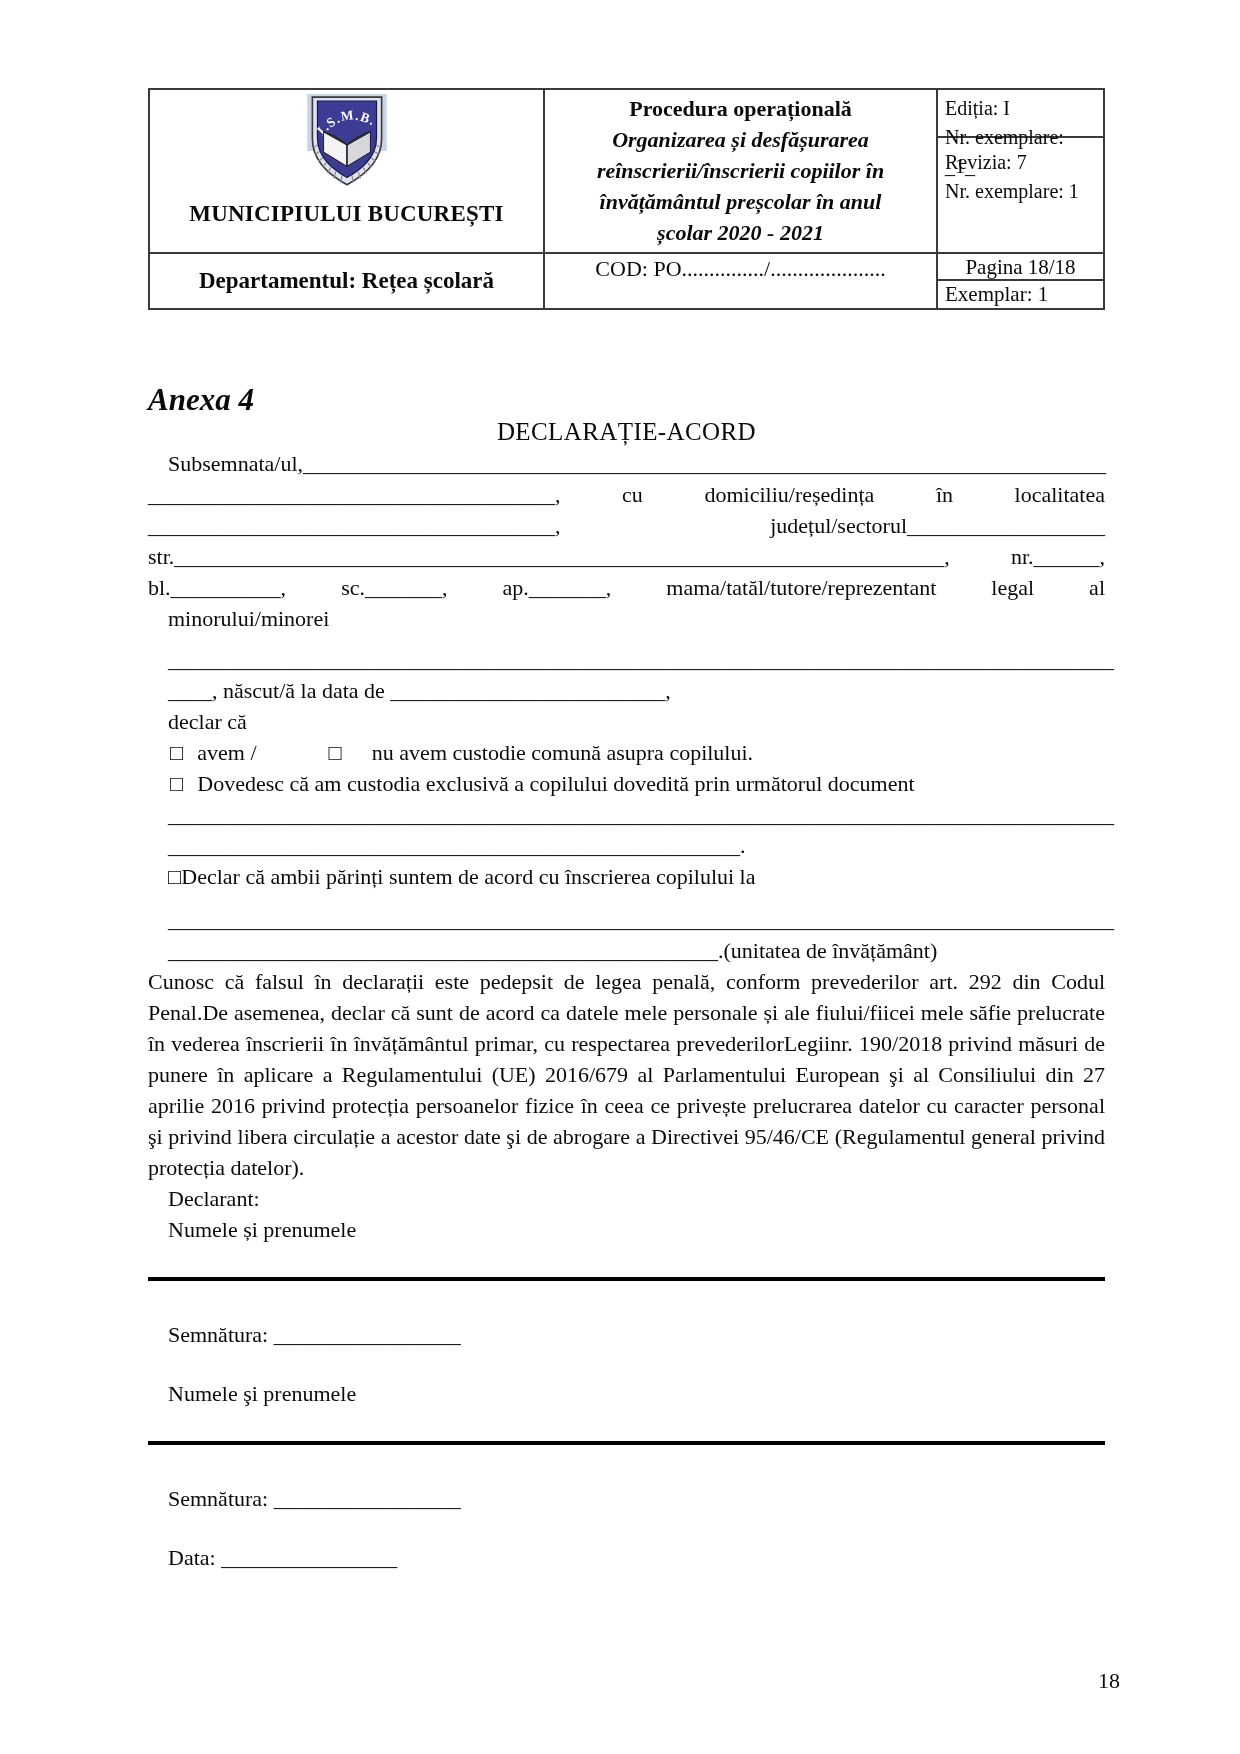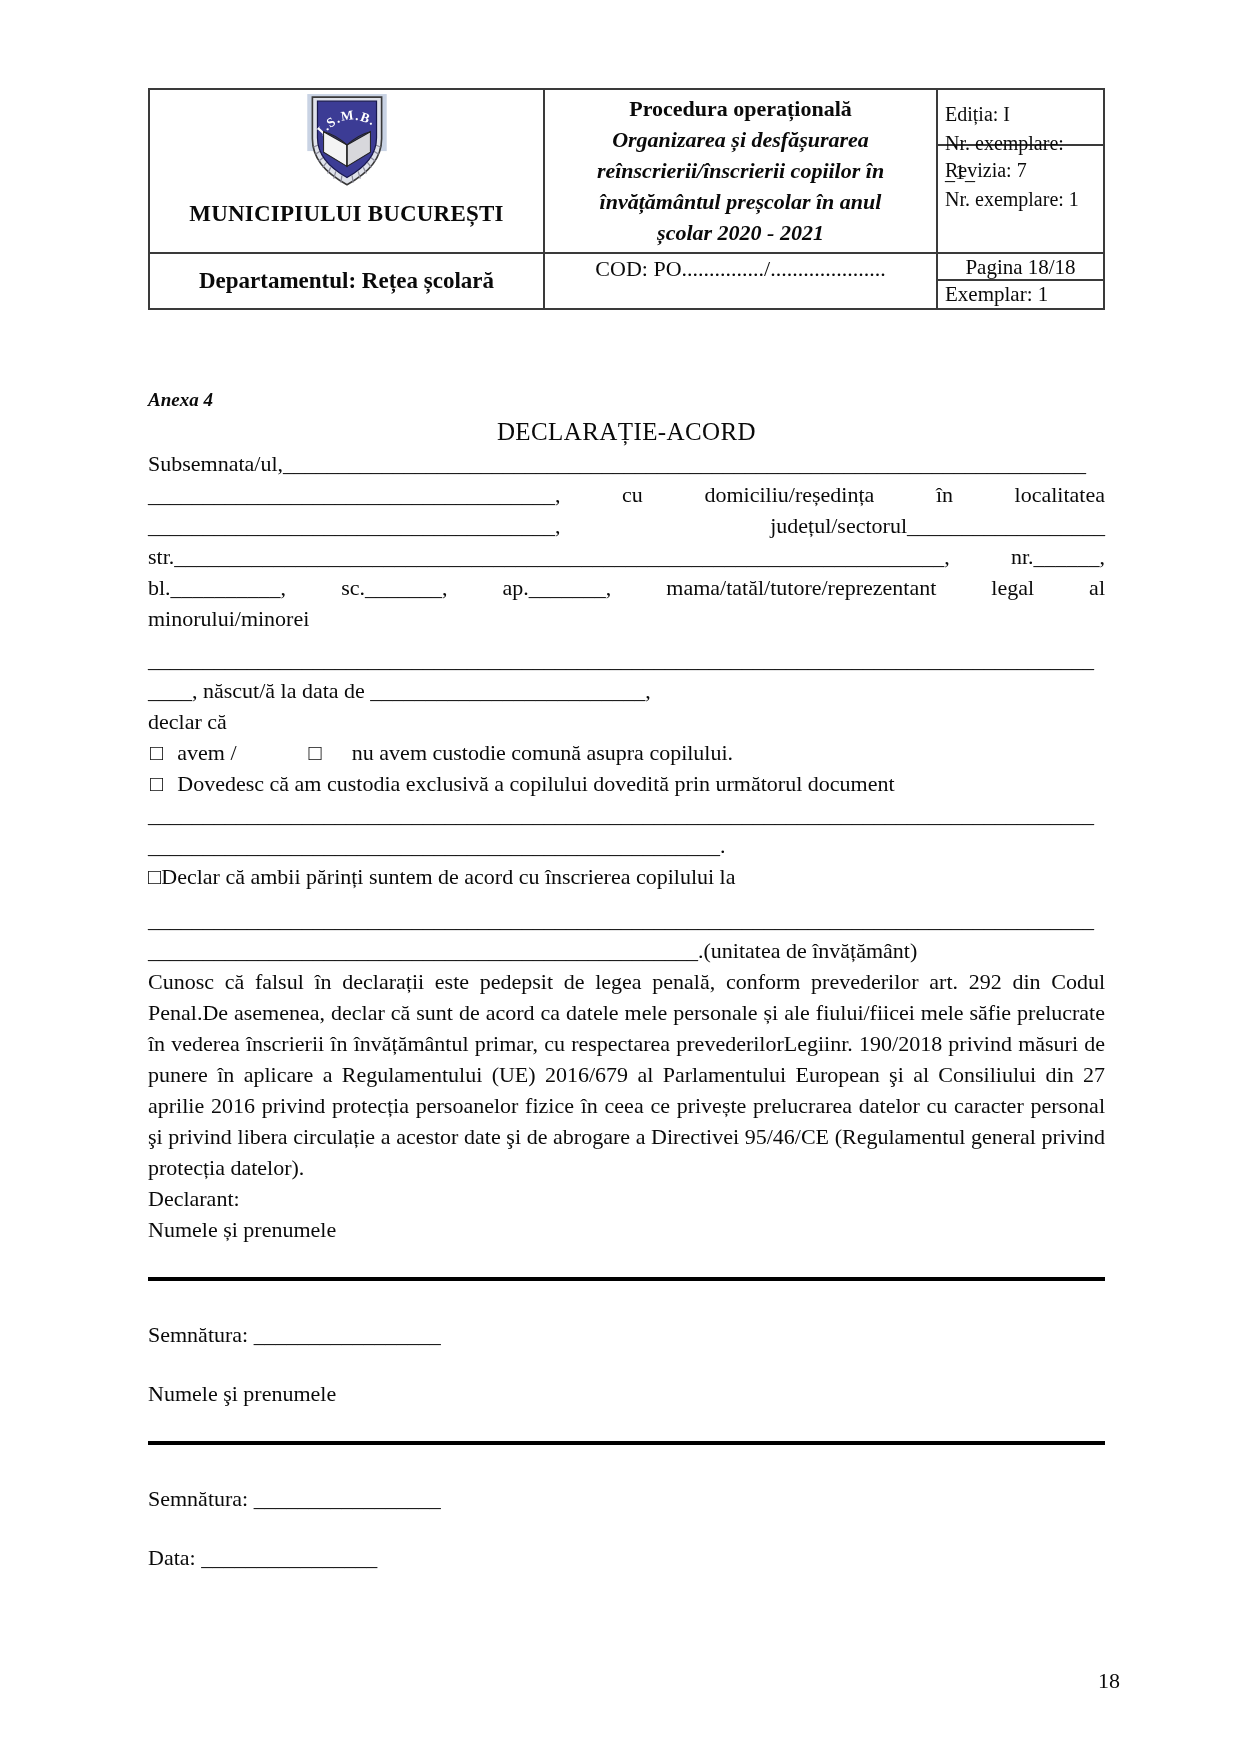--- a/index.html
+++ b/index.html
@@ -19,33 +19,33 @@
   .br{border-right:2px solid #3a3a3a;}
   .bt{border-top:2px solid #3a3a3a;}
   .c-r1{height:162px;}
   .c-r2{height:56px;}
   .org-cell{display:flex;flex-direction:column;align-items:center;justify-content:flex-start;padding-top:4px;}
   .org-name{font-weight:bold;font-size:23px;line-height:28px;text-align:center;letter-spacing:0.2px;}
   .proc-cell{text-align:center;padding-top:4px;}
   .proc-title{font-weight:bold;font-size:22px;line-height:30px;}
   .proc-sub{font-weight:bold;font-style:italic;font-size:22px;line-height:31px;}
   .meta-cell{font-size:20px;}
-  .meta-a{border-bottom:2px solid #3a3a3a;padding:10px 5px 0 7px;height:56px;box-sizing:border-box;line-height:29px;}
+  .meta-a{border-bottom:2px solid #3a3a3a;padding:4px 5px 0 7px;height:48px;box-sizing:border-box;line-height:29px;}
   .meta-b{padding:10px 5px 0 7px;line-height:29px;}
   .dept-cell{display:flex;align-items:center;justify-content:center;}
   .dept-label{font-weight:bold;font-size:23px;}
   .cod-cell{text-align:center;padding-top:2px;font-size:22px;}
   .pagina-box{border-bottom:2px solid #3a3a3a;text-align:center;height:27px;line-height:26px;font-size:21px;box-sizing:border-box;}
   .exemplar-box{padding-left:7px;height:20px;line-height:26px;font-size:21px;}
 
   
   .body-block{margin-top:74px;}
-  .annex{font-weight:bold;font-style:italic;font-size:19px;line-height:31px;}
+  .annex{font-weight:bold;font-style:italic;font-size:31px;line-height:31px;}
   .doc-title{text-align:center;font-size:25px;line-height:33px;letter-spacing:0.4px;}
-  .line{font-size:22px;line-height:31px;white-space:nowrap;}
+  .line{font-size:22px;line-height:31px;white-space:nowrap;margin-left:20px;}
   .jline{font-size:22px;line-height:31px;text-align:justify;text-align-last:justify;}
   .para{font-size:22px;line-height:31px;text-align:justify;}
   .sp10{height:10px;}
   .sp12{height:12px;}
   .sp28{height:28px;}
   .cb{display:inline-block;}
   .cb-m1{margin:0 14px 0 2px;}
   .cb-m2{margin-left:72px;margin-right:30px;}
   .cb-m3{margin:0 14px 0 2px;}
   .sep{height:4px;background:#000;margin:32px 0 38px 0;}

